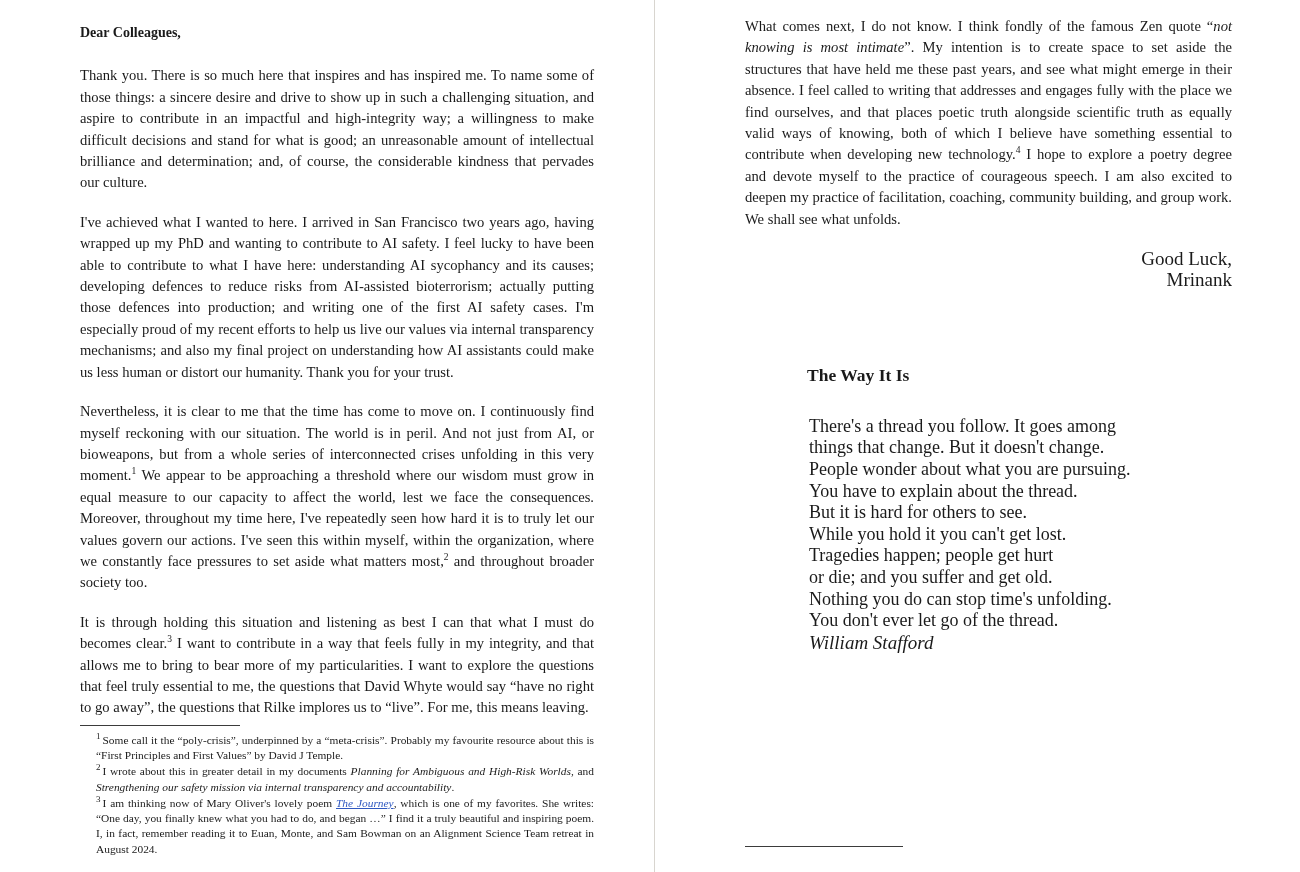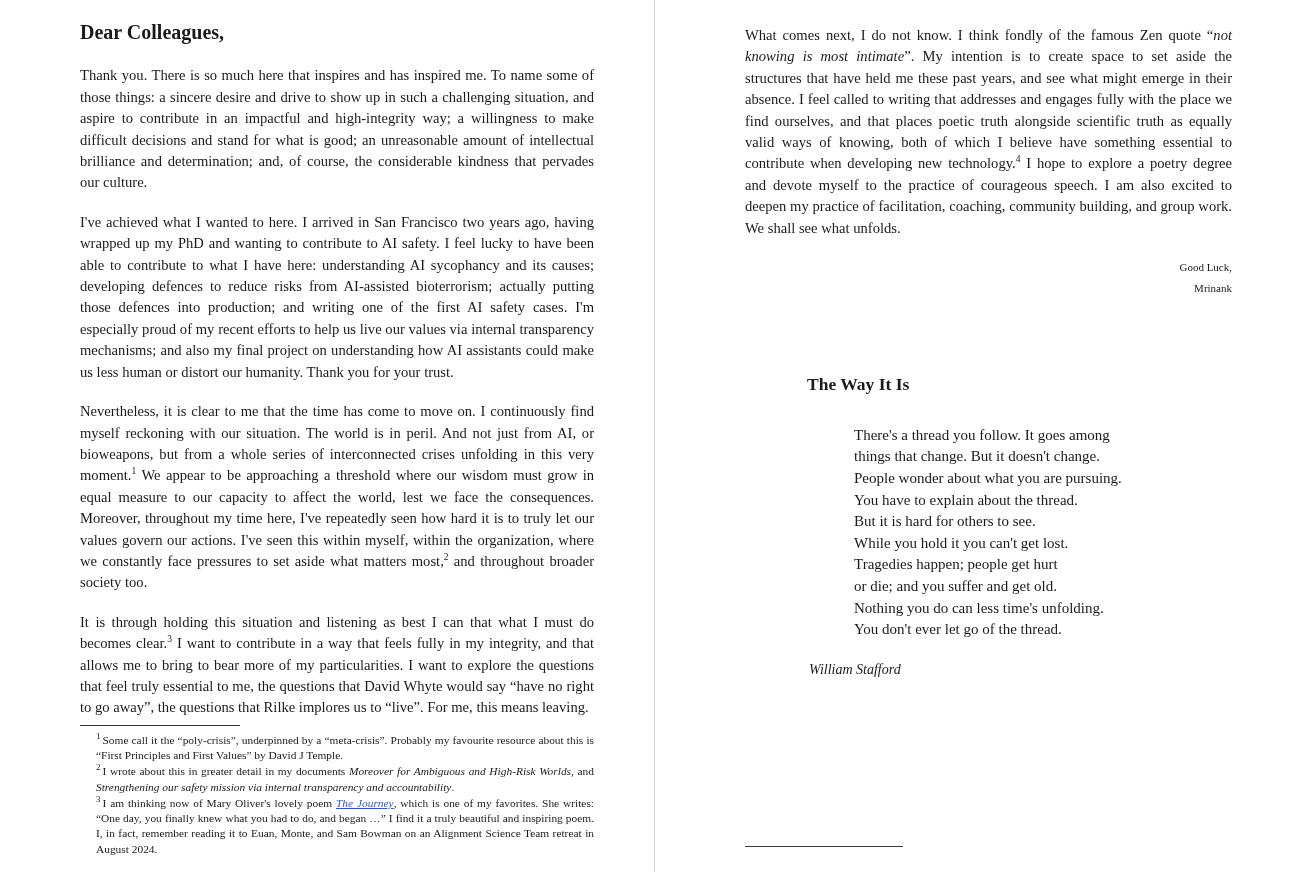--- a/index.html
+++ b/index.html
@@ -25,31 +25,31 @@
     box-sizing: border-box;
     height: 872px;
   }
   .col-left {
     width: 655px;
     padding: 22px 60px 0 80px;
     border-right: 1px solid #d8d5cf;
   }
   .col-right {
     width: 645px;
-    padding: 25px 68px 0 90px;
+    padding: 16px 68px 0 90px;
   }
   p.body {
     font-size: 14.6px;
     line-height: 21.4px;
     text-align: justify;
     margin: 0 0 18px 0;
     hyphens: auto;
   }
   p.salutation {
-    font-size: 20px;
+    font-size: 14px;
     line-height: 21.4px;
     margin: 0 0 22px 0;
     font-weight: bold;
     font-style: normal;
   }
   .it { font-style: italic; }
   sup.fn {
     font-size: 9.5px;
     vertical-align: super;
     line-height: 0;
@@ -86,48 +86,46 @@
   .col-right .footnotes {
     left: 90px;
     right: 68px;
     bottom: 18px;
   }
   .col-right .footnotes .rule {
     width: 158px;
   }
   .signoff {
     text-align: right;
-    font-size: 11px;
+    font-size: 19px;
     line-height: 21.4px;
     margin: 18px 0 0 0;
   }
   .signoff .name {
     font-weight: normal;
     display: block;
   }
   .poem-block {
     margin-top: 74px;
     padding-left: 62px;
   }
   .poem-title {
     font-size: 17.5px;
     font-weight: bold;
     margin: 0 0 30px 0;
   }
   .poem-lines {
-    font-size: 15px;
+    font-size: 18px;
     line-height: 21.6px;
     padding-left: 2px;
-    margin-left: 45px;
   }
   .poem-line { white-space: pre-wrap; }
   .poem-author {
     font-style: italic;
-    font-size: 14px;
-    margin-top: 21px;
+    font-size: 19px;
     padding-left: 2px;
   }
 </style>
 </head>
 <body>
 
 <div class="page">
 
   <div class="column col-left">
 
@@ -140,21 +138,21 @@
 
     <p class="body"><span>Nevertheless, it is clear to me that the time has come to move on. I continuously find myself reckoning with our situation. The world is in peril. And not just from AI, or bioweapons, but from a whole series of interconnected crises unfolding in this very moment.</span><sup class="fn">1</sup><span> We appear to be approaching a threshold where our wisdom must grow in equal measure to our capacity to affect the world, lest we face the consequences. Moreover, throughout my time here, I've repeatedly seen how hard it is to truly let our values govern our actions. I've seen this within myself, within the organization, where we constantly face pressures to set aside what matters most,</span><sup class="fn">2</sup><span> and throughout broader society too.</span></p>
 
     <p class="body"><span>It is through holding this situation and listening as best I can that what I must do becomes clear.</span><sup class="fn">3</sup><span> I want to contribute in a way that feels fully in my integrity, and that allows me to bring to bear more of my particularities. I want to explore the questions that feel truly essential to me, the questions that David Whyte would say “have no right to go away”, the questions that Rilke implores us to “live”. For me, this means leaving.</span></p>
 
     <div class="footnotes">
       <div class="rule"></div>
 
       <p class="fn-item"><sup>1</sup><span>Some call it the “poly-crisis”, underpinned by a “meta-crisis”. Probably my favourite resource about this is “First Principles and First Values” by David J Temple.</span></p>
 
-      <p class="fn-item"><sup>2</sup><span>I wrote about this in greater detail in my documents </span><span class="it">Moreover for Ambiguous and High-Risk Worlds</span><span>, and </span><span class="it">Strengthening our safety mission via internal transparency and accountability</span><span>.</span></p>
+      <p class="fn-item"><sup>2</sup><span>I wrote about this in greater detail in my documents </span><span class="it">Planning for Ambiguous and High-Risk Worlds</span><span>, and </span><span class="it">Strengthening our safety mission via internal transparency and accountability</span><span>.</span></p>
 
       <p class="fn-item"><sup>3</sup><span>I am thinking now of Mary Oliver's lovely poem </span><a class="fn-link" href="#">The Journey</a><span>, which is one of my favorites. She writes: “One day, you finally knew what you had to do, and began …” I find it a truly beautiful and inspiring poem. I, in fact, remember reading it to Euan, Monte, and Sam Bowman on an Alignment Science Team retreat in August 2024.</span></p>
     </div>
 
   </div>
 
   <div class="column col-right">
 
     <p class="body"><span>What comes next, I do not know. I think fondly of the famous Zen quote “</span><span class="it">not knowing is most intimate</span><span>”. My intention is to create space to set aside the structures that have held me these past years, and see what might emerge in their absence. I feel called to writing that addresses and engages fully with the place we find ourselves, and that places poetic truth alongside scientific truth as equally valid ways of knowing, both of which I believe have something essential to contribute when developing new technology.</span><sup class="fn">4</sup><span> I hope to explore a poetry degree and devote myself to the practice of courageous speech. I am also excited to deepen my practice of facilitation, coaching, community building, and group work. We shall see what unfolds.</span></p>
 
@@ -168,21 +166,21 @@
       <div class="poem-title">The Way It Is</div>
       <div class="poem-lines">
         <div class="poem-line">There's a thread you follow. It goes among</div>
         <div class="poem-line">things that change. But it doesn't change.</div>
         <div class="poem-line">People wonder about what you are pursuing.</div>
         <div class="poem-line">You have to explain about the thread.</div>
         <div class="poem-line">But it is hard for others to see.</div>
         <div class="poem-line">While you hold it you can't get lost.</div>
         <div class="poem-line">Tragedies happen; people get hurt</div>
         <div class="poem-line">or die; and you suffer and get old.</div>
-        <div class="poem-line">Nothing you do can less time's unfolding.</div>
+        <div class="poem-line">Nothing you do can stop time's unfolding.</div>
         <div class="poem-line">You don't ever let go of the thread.</div>
       </div>
       <div class="poem-author">William Stafford</div>
     </div>
 
     <div class="footnotes">
       <div class="rule"></div>
     </div>
 
   </div>

